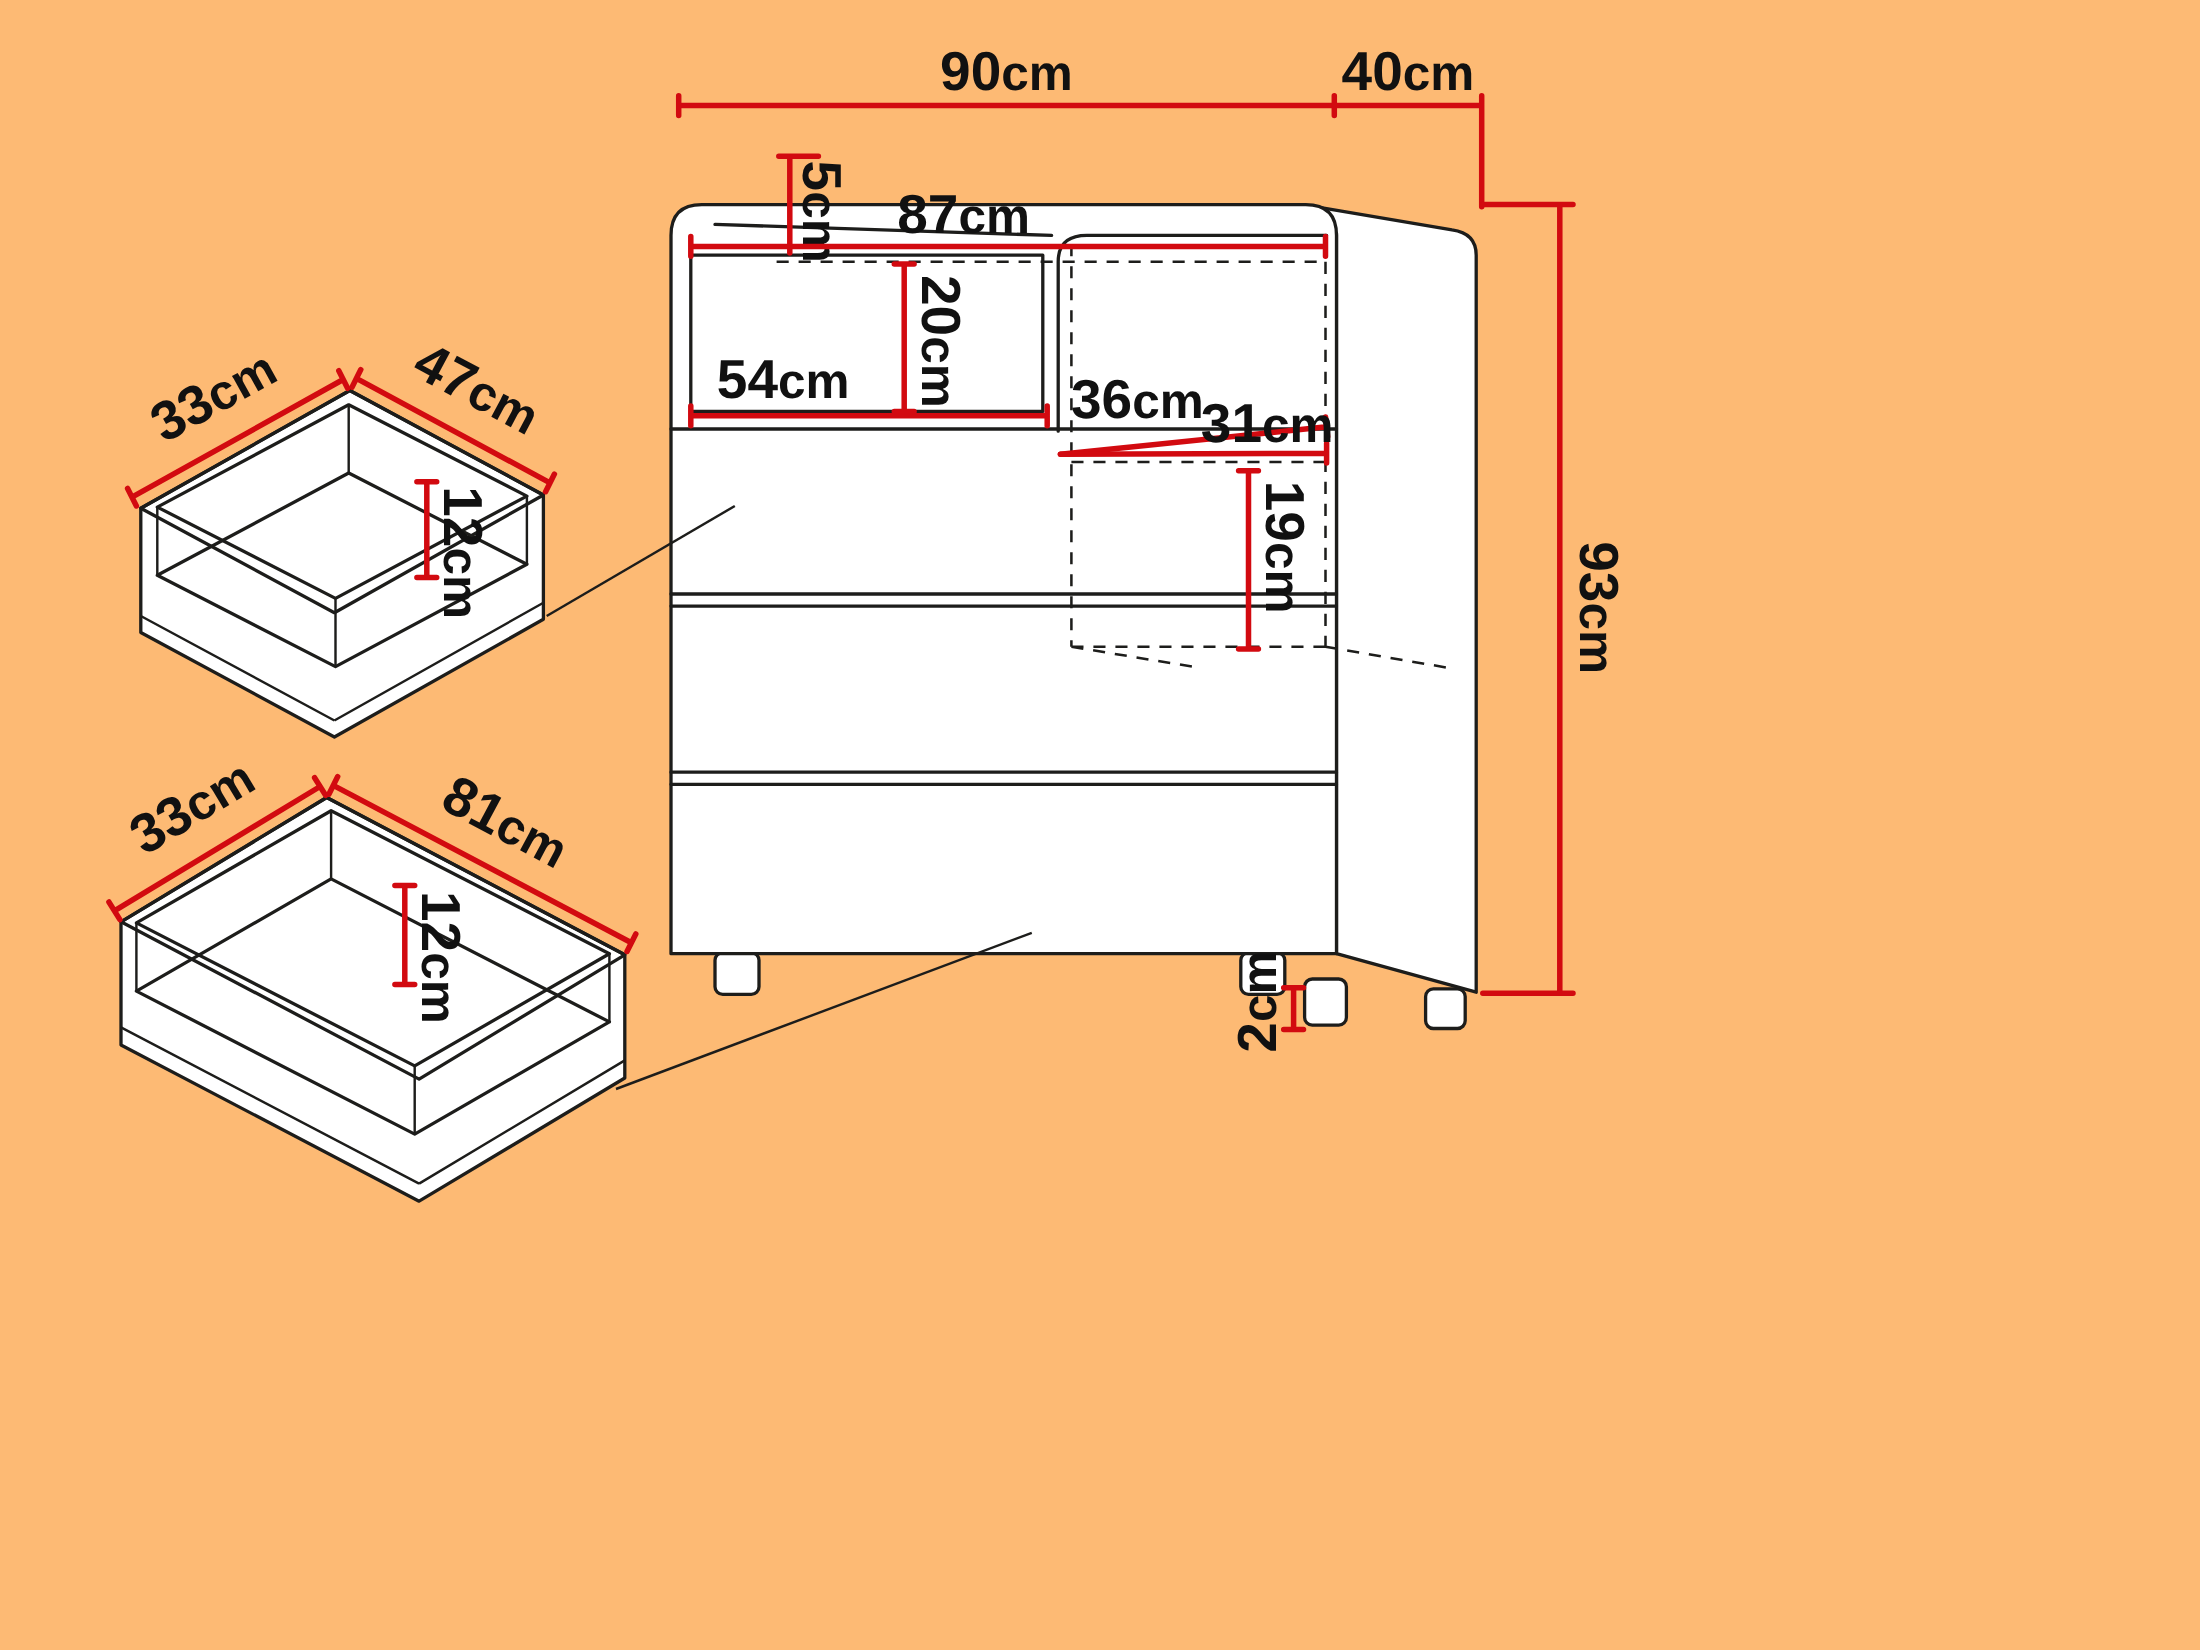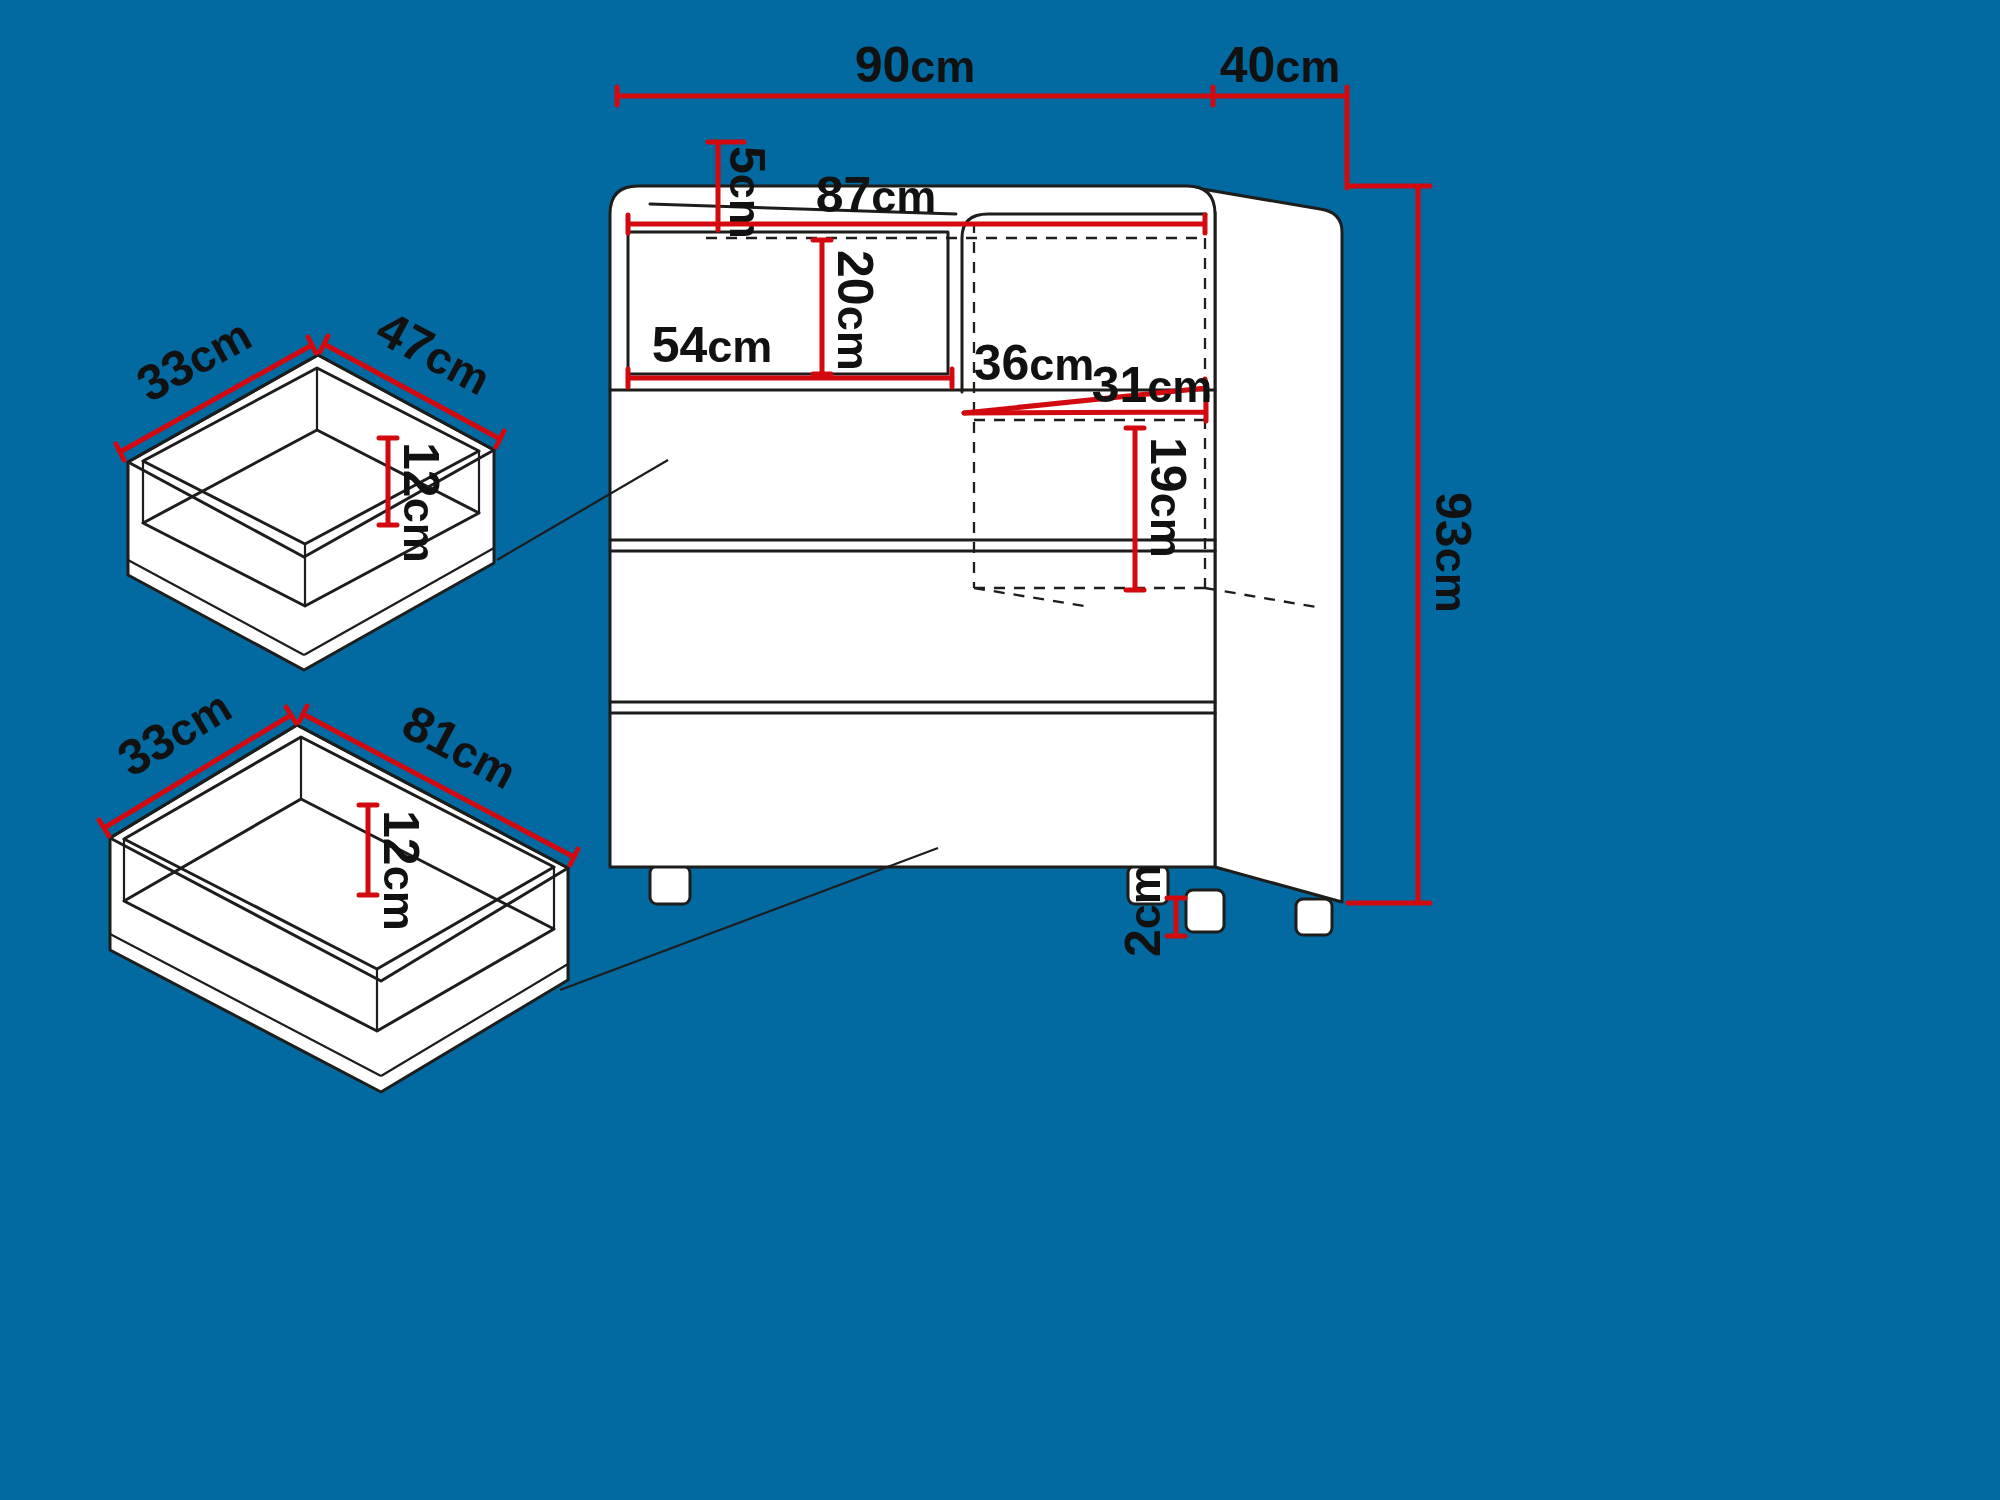--- a/index.html
+++ b/index.html
@@ -1,16 +1,16 @@
 <!DOCTYPE html>
 <html><head>
 <meta charset="utf-8">
 <style>
   html, body { margin: 0; padding: 0; background: #ffffff; }
-  .stage { position: relative; width: 2000px; height: 1500px; background: #0369a1; overflow: hidden; }
+  .stage { position: relative; width: 2000px; height: 1500px; background: #fdba74; overflow: hidden; }
   svg { display: block; }
 
   .olf  { fill: #ffffff; stroke: #1d1d1b; stroke-width: 3; stroke-linejoin: round; stroke-linecap: round; }
   .ol   { fill: none;    stroke: #1d1d1b; stroke-width: 3; stroke-linejoin: round; stroke-linecap: round; }
   .thin { fill: none;    stroke: #1d1d1b; stroke-width: 2.2; }
   .dash { fill: none;    stroke: #1d1d1b; stroke-width: 2.3; stroke-dasharray: 11 9; }
   .dim  { fill: none;    stroke: #d20a10; stroke-width: 5; stroke-linecap: round; stroke-linejoin: round; }
 
   .lbl { font-family: "Liberation Sans", sans-serif; font-weight: bold; font-size: 50px; fill: #111111; }
   tspan.unit { font-size: 45px; }

